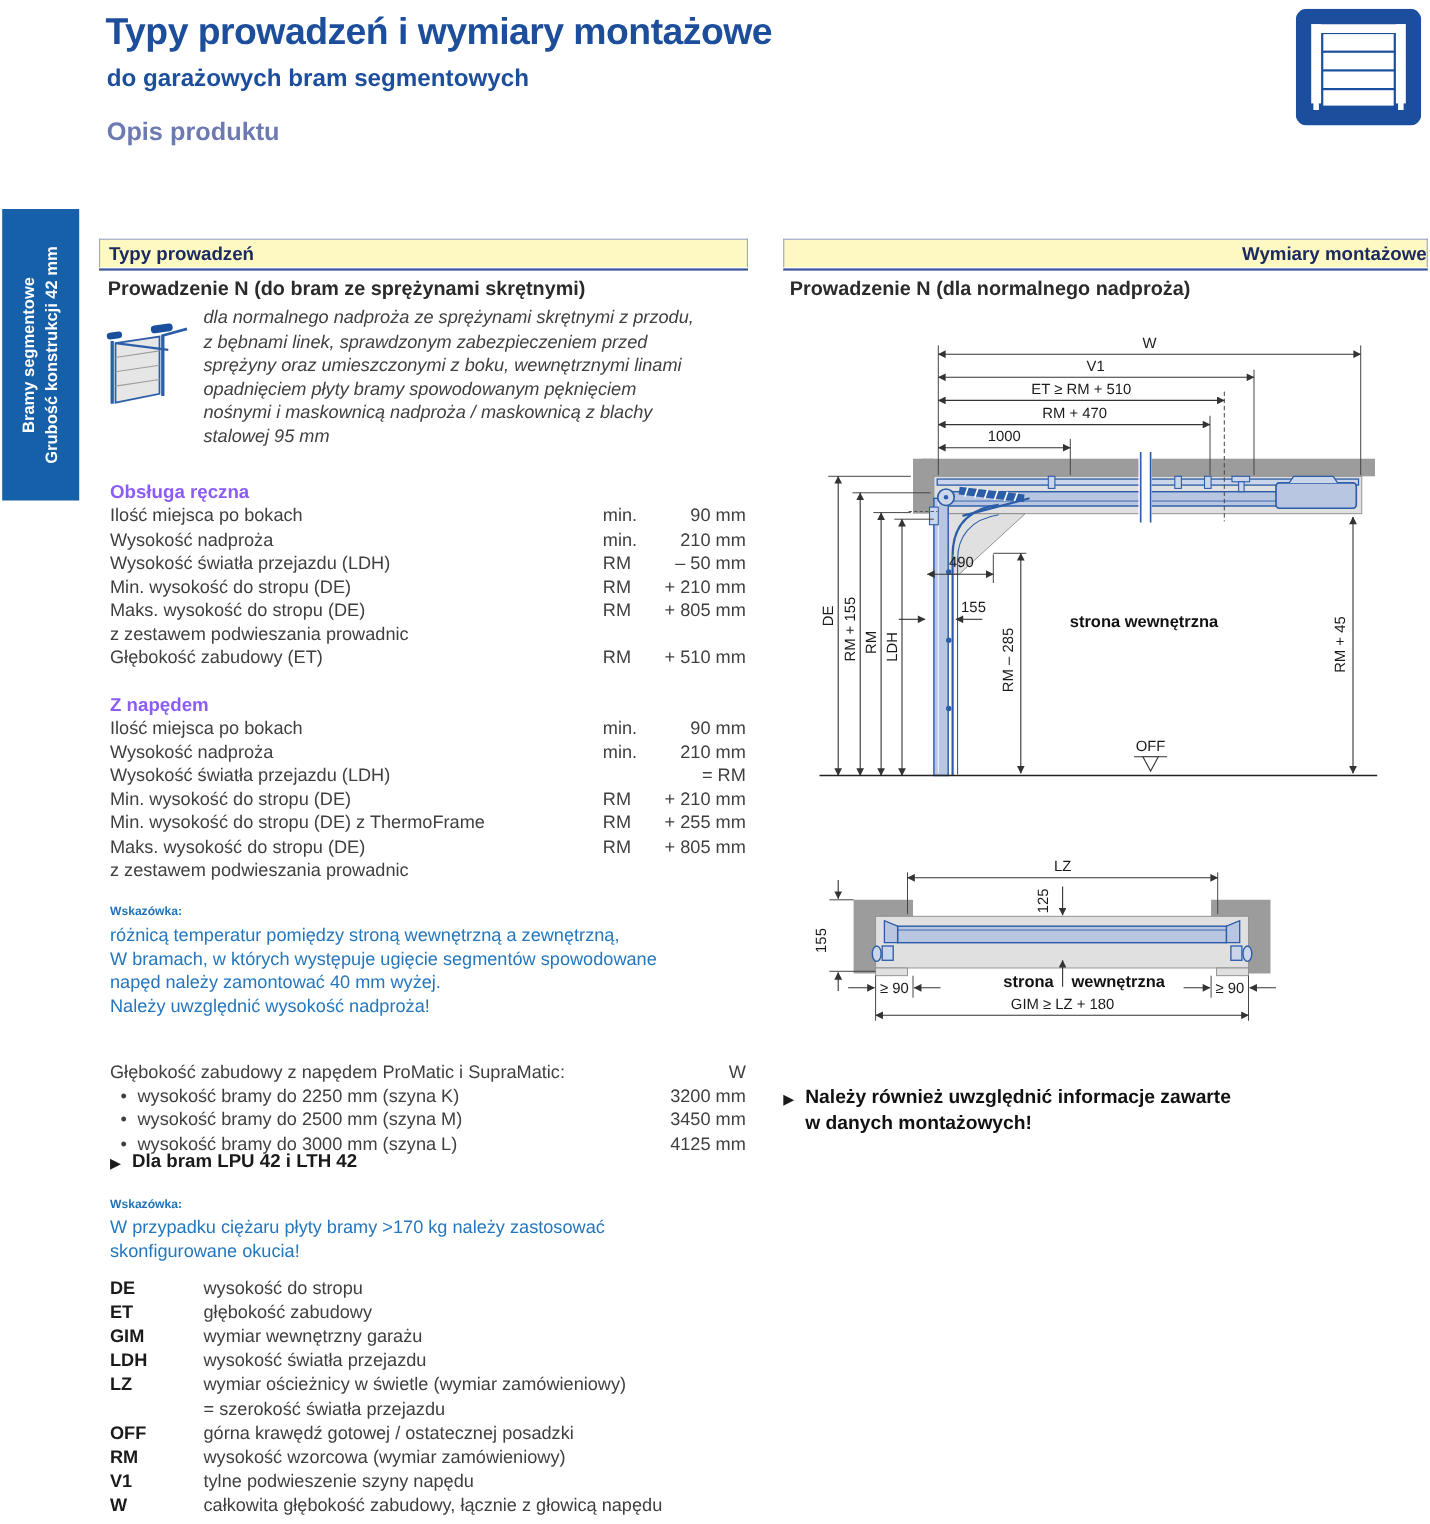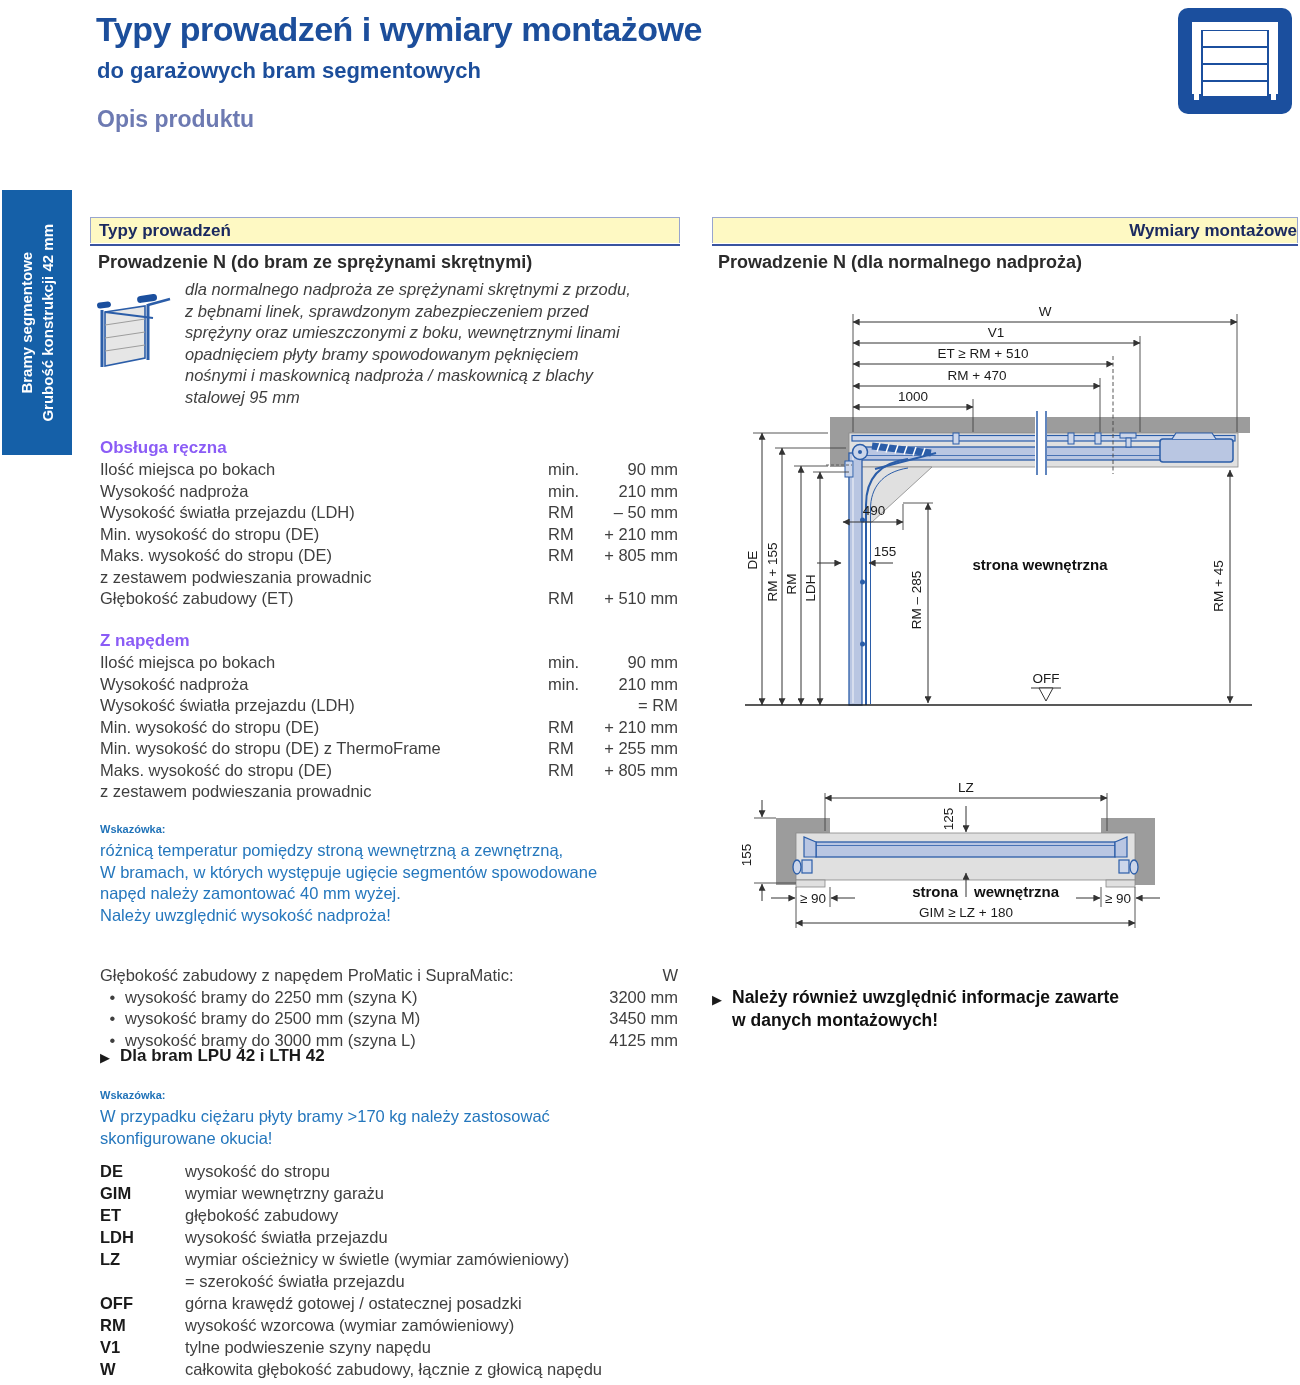--- a/index.html
+++ b/index.html
@@ -227,26 +227,26 @@
     <div class="hint-line">W przypadku ciężaru płyty bramy &gt;170 kg należy zastosować</div>
     <div class="hint-line">skonfigurowane okucia!</div>
   </div>
 
   <div class="abs" style="left:10px;top:1160px;width:578px;">
     <div class="leg-row">
         <div class="leg-term">DE</div>
         <div class="leg-desc">wysokość do stropu</div>
       </div>
     <div class="leg-row">
+        <div class="leg-term">ET</div>
+        <div class="leg-desc">głębokość zabudowy</div>
+      </div>
+    <div class="leg-row">
         <div class="leg-term">GIM</div>
         <div class="leg-desc">wymiar wewnętrzny garażu</div>
-      </div>
-    <div class="leg-row">
-        <div class="leg-term">ET</div>
-        <div class="leg-desc">głębokość zabudowy</div>
       </div>
     <div class="leg-row">
         <div class="leg-term">LDH</div>
         <div class="leg-desc">wysokość światła przejazdu</div>
       </div>
     <div class="leg-row">
         <div class="leg-term">LZ</div>
         <div class="leg-desc">wymiar ościeżnicy w świetle (wymiar zamówieniowy)</div>
       </div>
     <div class="leg-row">

